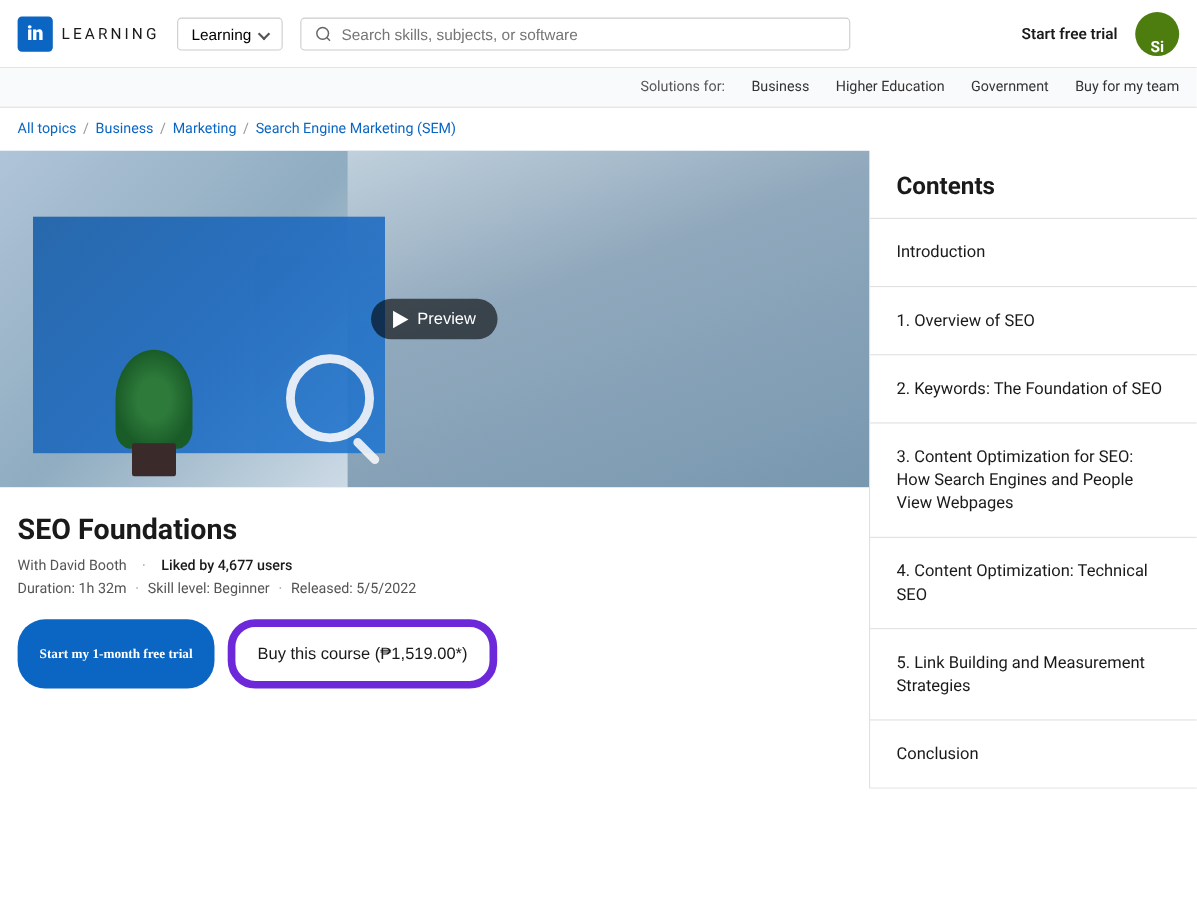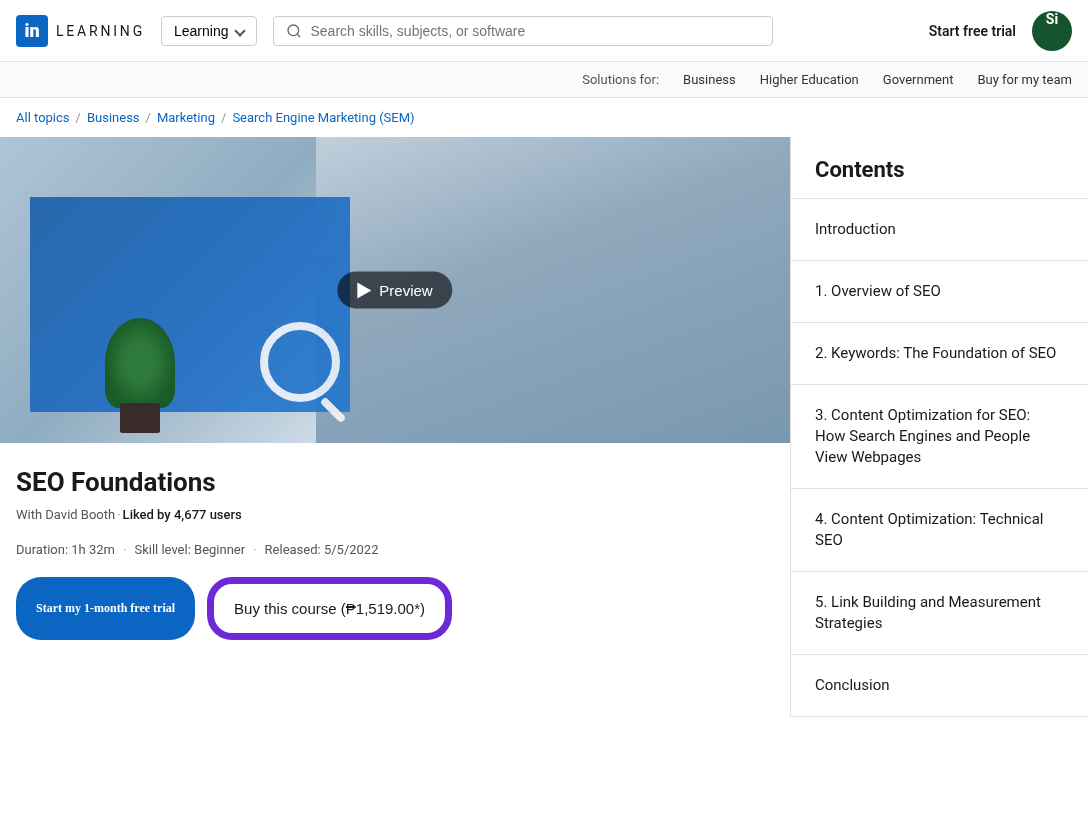--- a/index.html
+++ b/index.html
@@ -82,24 +82,24 @@
       font-size: 14px;
       font-weight: 600;
       color: #1a1a1a;
       cursor: pointer;
       white-space: nowrap;
     }
     .signin-btn {
       width: 40px;
       height: 40px;
       border-radius: 50%;
-      background: #14532d;
+      background: #4d7c0f;
       color: #fff;
       display: flex;
-      align-items: flex-start;
+      align-items: flex-end;
       justify-content: center;
       font-weight: 700;
       font-size: 14px;
       cursor: pointer;
       overflow: hidden;
     }
 
     
     .sub-header {
       background: #f9fafb;
@@ -260,22 +260,22 @@
       font-size: 26px;
       font-weight: 700;
       color: #1a1a1a;
       margin-bottom: 10px;
     }
     .course-meta-line {
       font-size: 13px;
       color: #555;
       display: flex;
       align-items: center;
-      gap: 2px;
-      margin-bottom: 20px;
+      gap: 14px;
+      margin-bottom: 6px;
     }
     .meta-dot { color: #999; }
     .liked-highlight { color: #1a1a1a; font-weight: 500; }
     .course-details-line {
       font-size: 13px;
       color: #555;
       display: flex;
       align-items: center;
       gap: 8px;
       margin-bottom: 20px;

